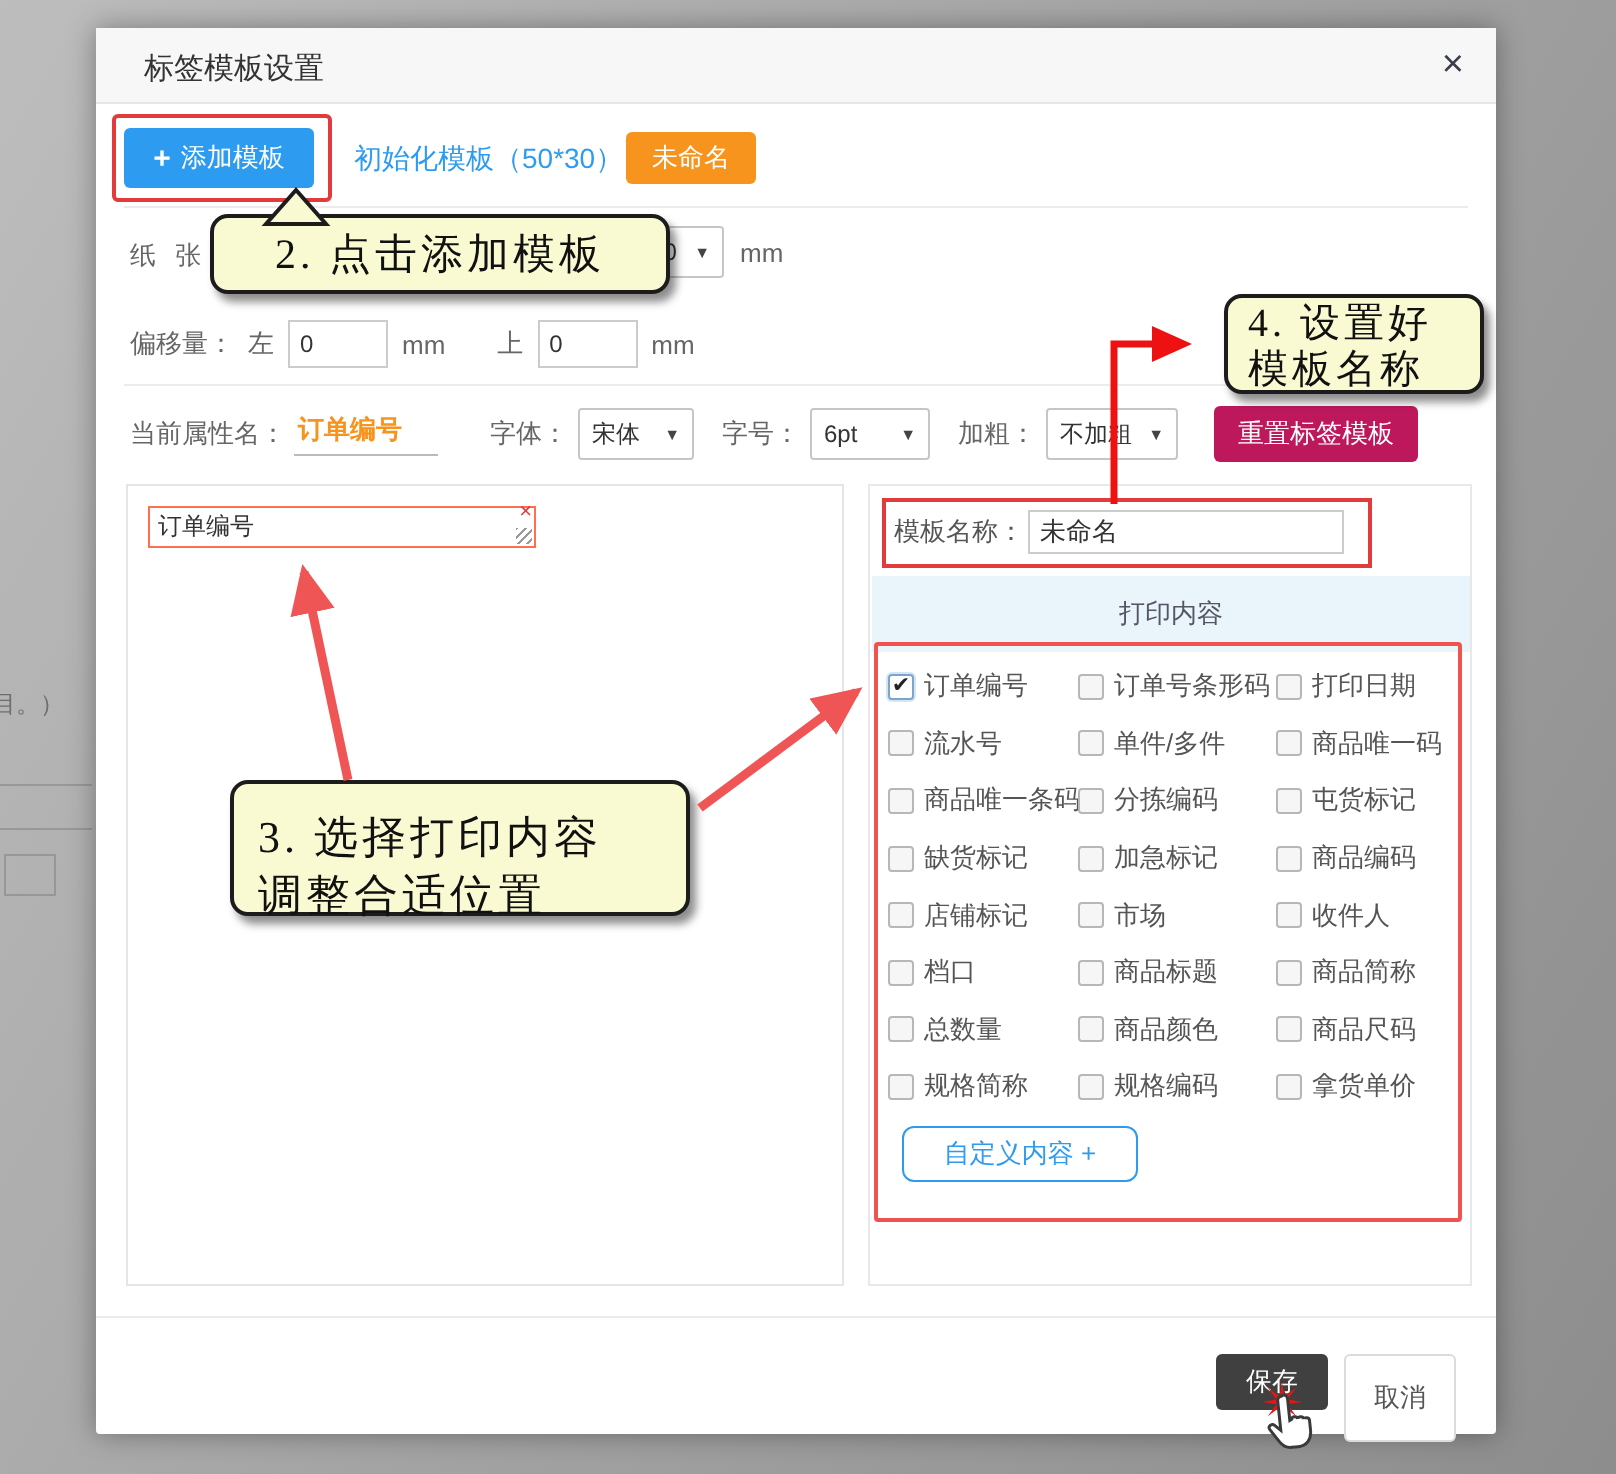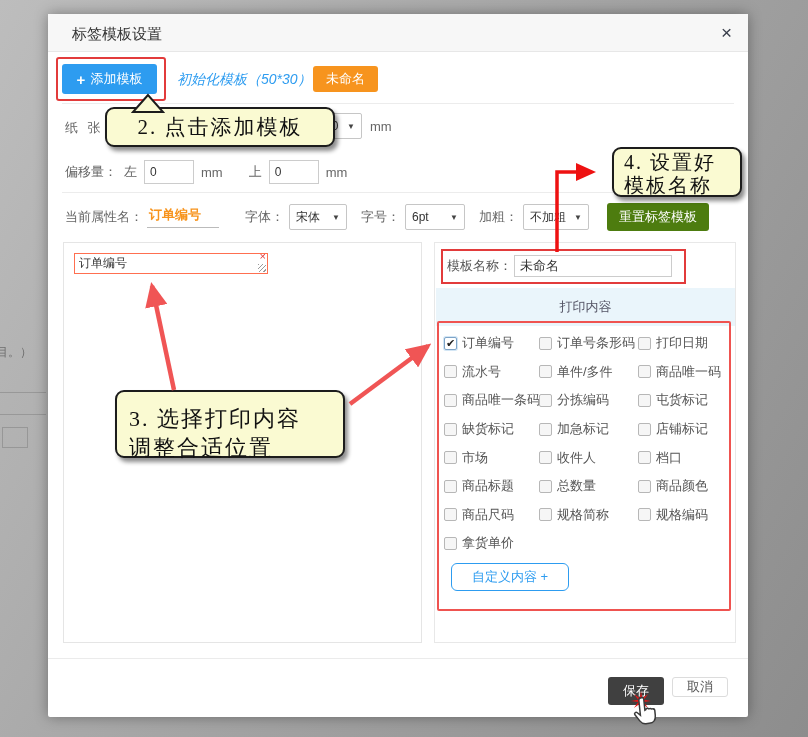--- a/index.html
+++ b/index.html
@@ -24,21 +24,21 @@
   .dlg-title { position:absolute; left:24px; top:11px; font-size:15px; color:#333; }
   .dlg-close { position:absolute; right:16px; top:8px; font-size:19px; color:#3a3f4c; cursor:pointer; line-height:22px; }
 
   
   .btn-add { position:absolute; left:14px; top:50px; width:95px; height:30px;
     background:#2D9CF0; color:#fff; border:none; border-radius:3px; font-size:13px;
     display:flex; align-items:center; justify-content:center; gap:5px; cursor:pointer; }
   .btn-add .plus { font-size:15px; font-weight:bold; line-height:1; }
   .hl-add { position:absolute; left:8px; top:43px; width:110px; height:44px;
     border:2px solid #E23B3B; border-radius:3px; z-index:20; pointer-events:none; }
-  .link-init { position:absolute; left:129px; top:57px; font-size:14px; color:#2D9CF0; text-decoration:none;font-style:italic; }
+  .link-init { position:absolute; left:129px; top:57px; font-size:14px; color:#2D9CF0; text-decoration:none; }
   .tag-unnamed { position:absolute; left:265px; top:52px; width:65px; height:26px;
     background:#F7941E; color:#fff; border:none; border-radius:3px; font-size:13px; cursor:pointer; }
   .sep1 { position:absolute; left:14px; right:14px; top:89px; border-top:1px solid #ececec; }
   .sep2 { position:absolute; left:14px; right:14px; top:178px; border-top:1px solid #ececec; }
 
   
   .row-paper { position:absolute; left:0; top:98px; width:100%; height:30px; }
   .row-paper .lbl { position:absolute; left:17px; top:7px; font-size:13px; color:#666; letter-spacing:3px; }
   .sel { display:inline-flex; align-items:center; justify-content:space-between;
     border:1px solid #c6c6c6; background:#fff; height:26px; padding:0 6px;
@@ -50,21 +50,21 @@
   
   .row-offset { position:absolute; left:17px; top:145px; height:26px; display:flex; align-items:center; gap:7px; font-size:13px; color:#666; }
   .row-offset input { width:50px; height:24px; border:1px solid #ccc; font-size:12px; padding:0 5px; color:#333; }
   .row-offset .sp { width:12px; }
 
   
   .row-attr { position:absolute; left:17px; top:188px; height:30px; display:flex; align-items:center; font-size:13px; color:#666; }
   .attr-val { color:#F7941E; font-weight:bold; min-width:72px; border-bottom:1px solid #bbb; padding:0 2px 3px 2px; margin-left:4px; }
   .row-attr .sel { margin-left:5px; }
   .g24 { width:26px; } .g14 { width:14px; }
-  .btn-reset { margin-left:18px; height:28px; padding:0 12px; background:#4d7c0f; color:#fff;
+  .btn-reset { margin-left:18px; height:28px; padding:0 12px; background:#be185d; color:#fff;
     border:none; border-radius:3px; font-size:13px; cursor:pointer; }
 
   
   .panel-left { position:absolute; left:15px; top:228px; width:359px; height:401px;
     border:1px solid #e5e5e5; background:#fff; }
   .el-box { position:absolute; left:10px; top:10px; width:194px; height:21px;
     border:1px solid #ff6f50; background:#fff; font-size:12px; color:#333;
     line-height:19px; padding-left:4px; cursor:move; }
   .el-del { position:absolute; right:1px; top:-3px; color:#e23b3b; font-size:11px; cursor:pointer; line-height:1; }
   .el-resize { position:absolute; right:1px; bottom:1px; width:8px; height:8px; cursor:nwse-resize;
@@ -89,21 +89,21 @@
     flex:0 0 auto; font-size:11px; line-height:11px; text-align:center; color:#222; }
   .cb.on { background:#fff; border:1px solid #7ea4c8; box-shadow:0 0 0 1px #d3e6f5; font-weight:bold; }
   .cb-label { font-size:13px; color:#555; white-space:nowrap; }
   .btn-custom { position:absolute; left:16px; top:320px; width:118px; height:28px;
     background:#fff; border:1px solid #2D9CF0; border-radius:6px; color:#2D9CF0; font-size:13px; cursor:pointer; }
 
   
   .footer-sep { position:absolute; left:0; right:0; top:644px; border-top:1px solid #ebebeb; }
   .btn-save { position:absolute; left:560px; top:663px; width:56px; height:28px;
     background:#404040; color:#fff; border:none; border-radius:3px; font-size:13px; cursor:pointer; }
-  .btn-cancel { position:absolute; left:624px; top:663px; width:56px; height:20px;
+  .btn-cancel { position:absolute; left:624px; top:663px; width:56px; height:44px;
     background:#fff; color:#555; border:1px solid #dcdcdc; border-radius:3px; font-size:13px; cursor:pointer; }
 
   
   .callout { position:absolute; background:#FAFAD2; border:2px solid #1c1c1c; border-radius:9px;
     box-shadow:3px 4px 4px rgba(0,0,0,.45); z-index:55;
     font-family:"Liberation Serif","DejaVu Serif",serif; color:#111; }
   .co2 { left:105px; top:107px; width:230px; height:40px; font-size:21px; letter-spacing:2px;
     display:flex; align-items:center; justify-content:center; }
   .co3 { left:115px; top:390px; width:230px; height:68px; font-size:22px; letter-spacing:2px;
     line-height:29px; padding:12px 0 0 12px; }
@@ -237,37 +237,45 @@
         <label class="cb-item">
           <span class="cb"></span>
           <span class="cb-label">缺货标记</span>
         </label>
         <label class="cb-item">
           <span class="cb"></span>
           <span class="cb-label">加急标记</span>
         </label>
         <label class="cb-item">
           <span class="cb"></span>
+          <span class="cb-label">商品编码</span>
+        </label>
+        <label class="cb-item">
+          <span class="cb"></span>
           <span class="cb-label">店铺标记</span>
         </label>
         <label class="cb-item">
           <span class="cb"></span>
           <span class="cb-label">市场</span>
         </label>
         <label class="cb-item">
           <span class="cb"></span>
           <span class="cb-label">收件人</span>
         </label>
         <label class="cb-item">
           <span class="cb"></span>
           <span class="cb-label">档口</span>
         </label>
         <label class="cb-item">
           <span class="cb"></span>
           <span class="cb-label">商品标题</span>
+        </label>
+        <label class="cb-item">
+          <span class="cb"></span>
+          <span class="cb-label">商品简称</span>
         </label>
         <label class="cb-item">
           <span class="cb"></span>
           <span class="cb-label">总数量</span>
         </label>
         <label class="cb-item">
           <span class="cb"></span>
           <span class="cb-label">商品颜色</span>
         </label>
         <label class="cb-item">

